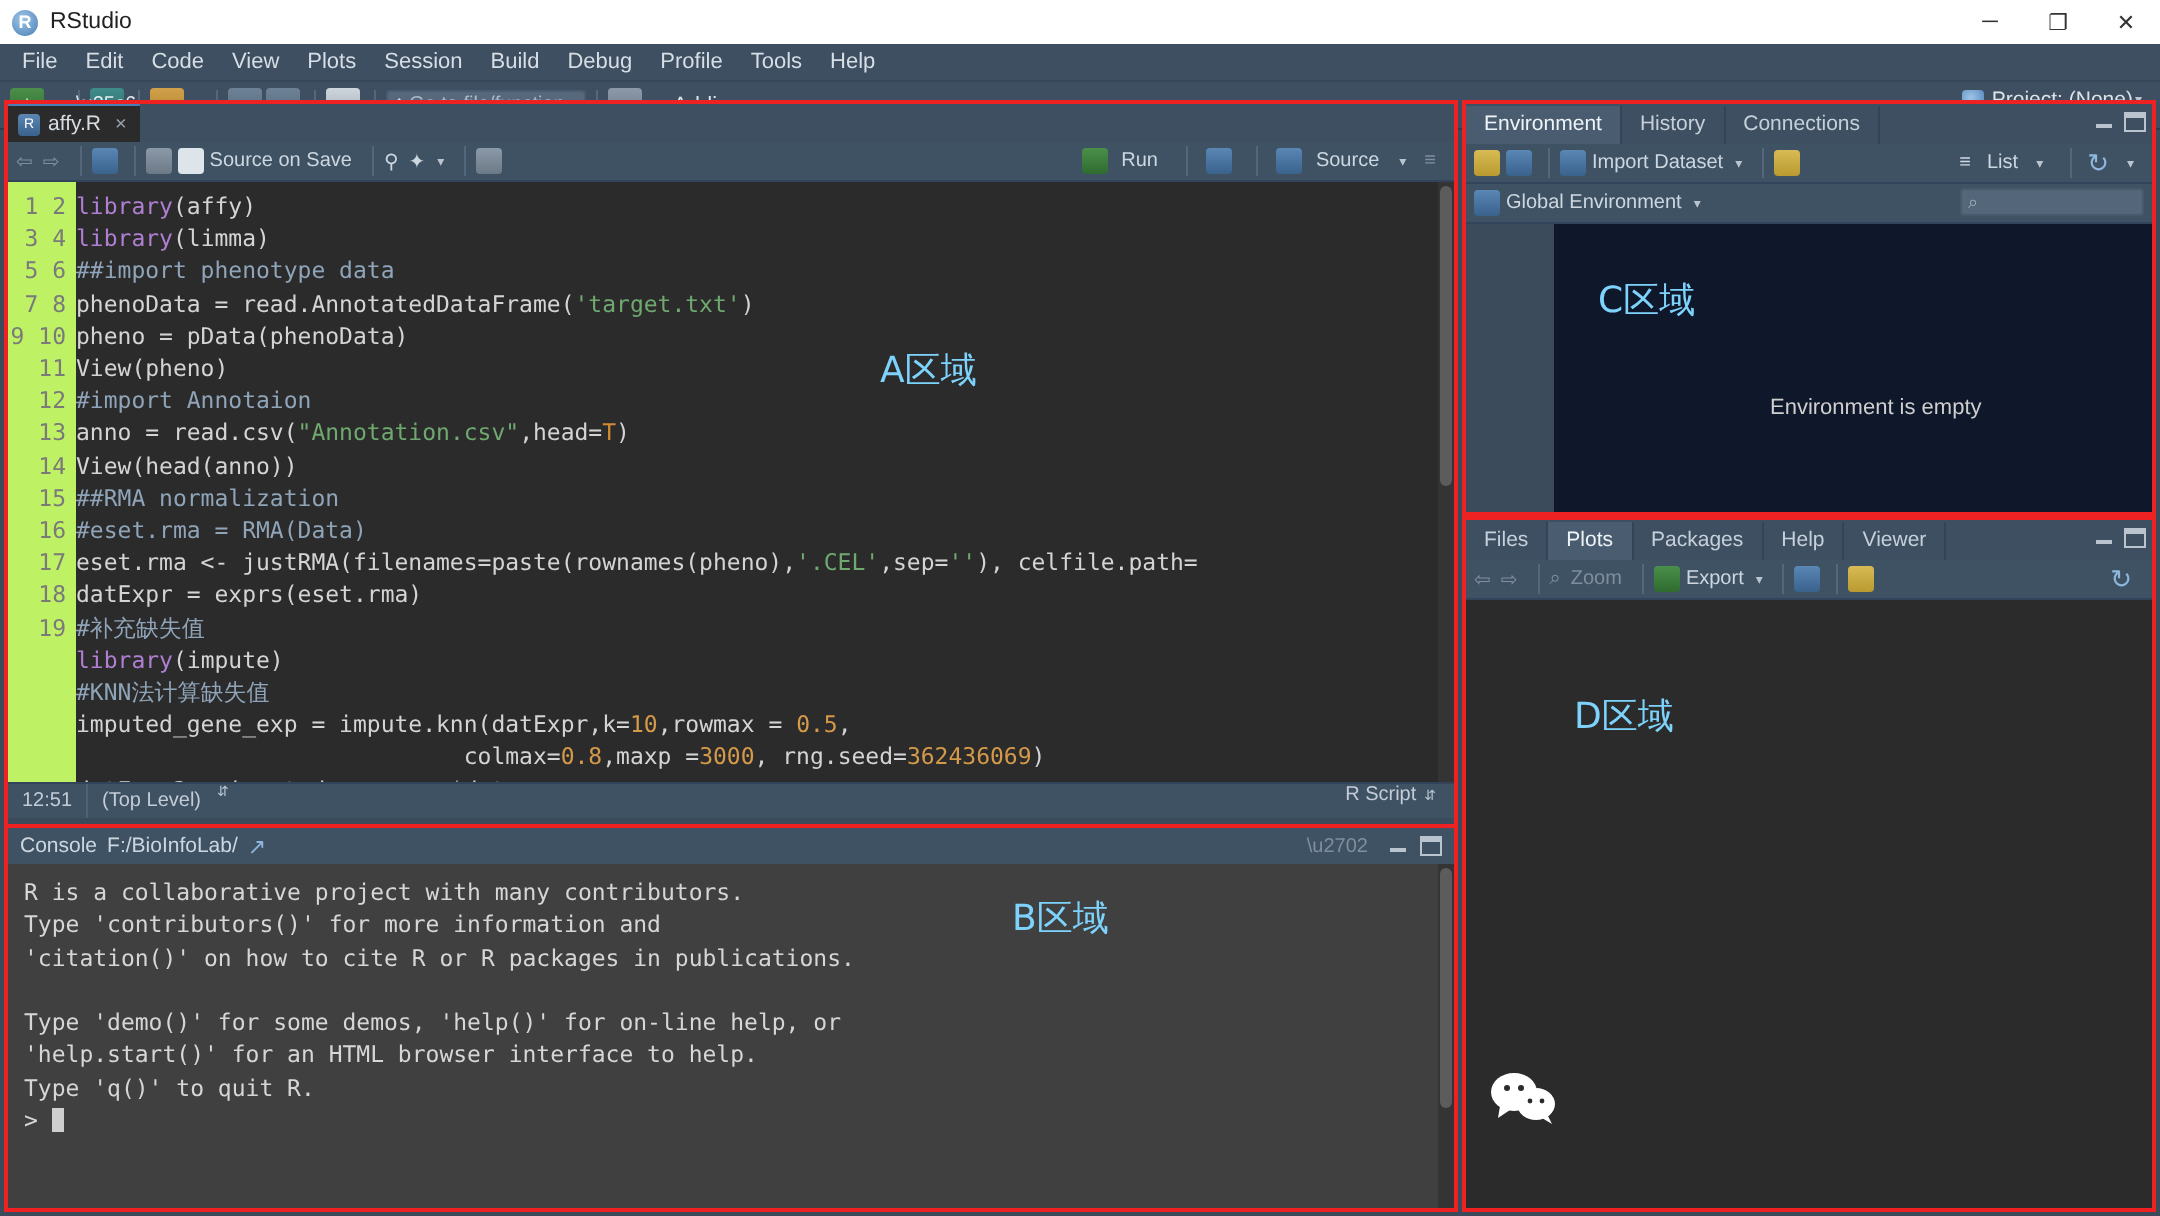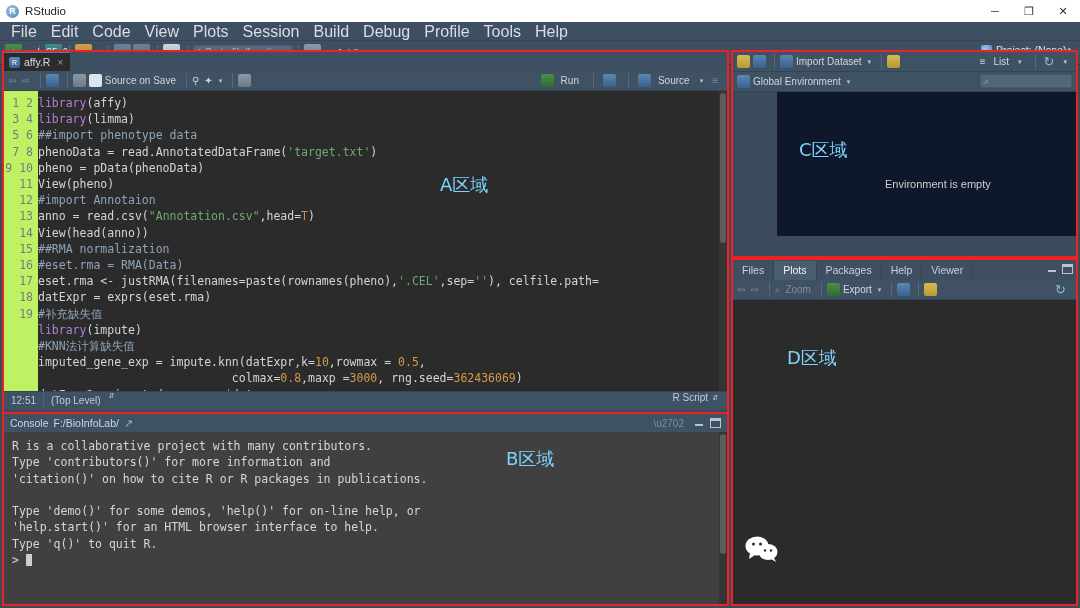--- a/index.html
+++ b/index.html
@@ -28,21 +28,21 @@
     width: 34px; height: 22px; display: flex; align-items: center; justify-content: center;
     font-size: 11px; color: #333;
   }
 
   
   .menubar {
     height: 19px; background: #3d4f61; display: flex; align-items: center;
     padding-left: 4px; border-bottom: 1px solid #35465a;
   }
   .menuitem {
-    font-size: 16px; color: #d8dee5; padding: 1px 7px; line-height: 15px;
+    font-size: 11px; color: #d8dee5; padding: 1px 7px; line-height: 15px;
   }
 
   
   .maintoolbar {
     height: 24px; background: #3d4f61; display: flex; align-items: center;
     padding: 0 5px; border-bottom: 1px solid #2f3e4e; position: relative;
   }
   .tbicon {
     width: 17px; height: 17px; border-radius: 2px; margin-right: 2px;
     display: flex; align-items: center; justify-content: center;
@@ -350,20 +350,29 @@
 'help.start()' for an HTML browser interface to help.
 Type 'q()' to quit R.
 </span><span class="prompt">&gt; </span><span class="caret-blk"></span>
       <div class="scroll-v" style="height:172px; top:0;">
         <div class="thumb" style="top:2px; height:120px;"></div>
       </div>
     </div>
   </div>
 
   <div class="panel" id="env-panel">
+    <div class="tabstrip">
+      <div class="ptab active">Environment</div>
+      <div class="ptab">History</div>
+      <div class="ptab">Connections</div>
+      <div class="ptabicons">
+        <span class="minbtn"></span>
+        <span class="maxbtn"></span>
+      </div>
+    </div>
 
     <div class="ptoolbar">
       <span class="sq gold"></span>
       <span class="sq blue"></span>
       <span class="tbsep"></span>
       <span class="sq blue"></span>
       <span class="ptb">Import Dataset</span>
       <span class="tbcaret">▾</span>
       <span class="tbsep"></span>
       <span class="sq gold"></span>

